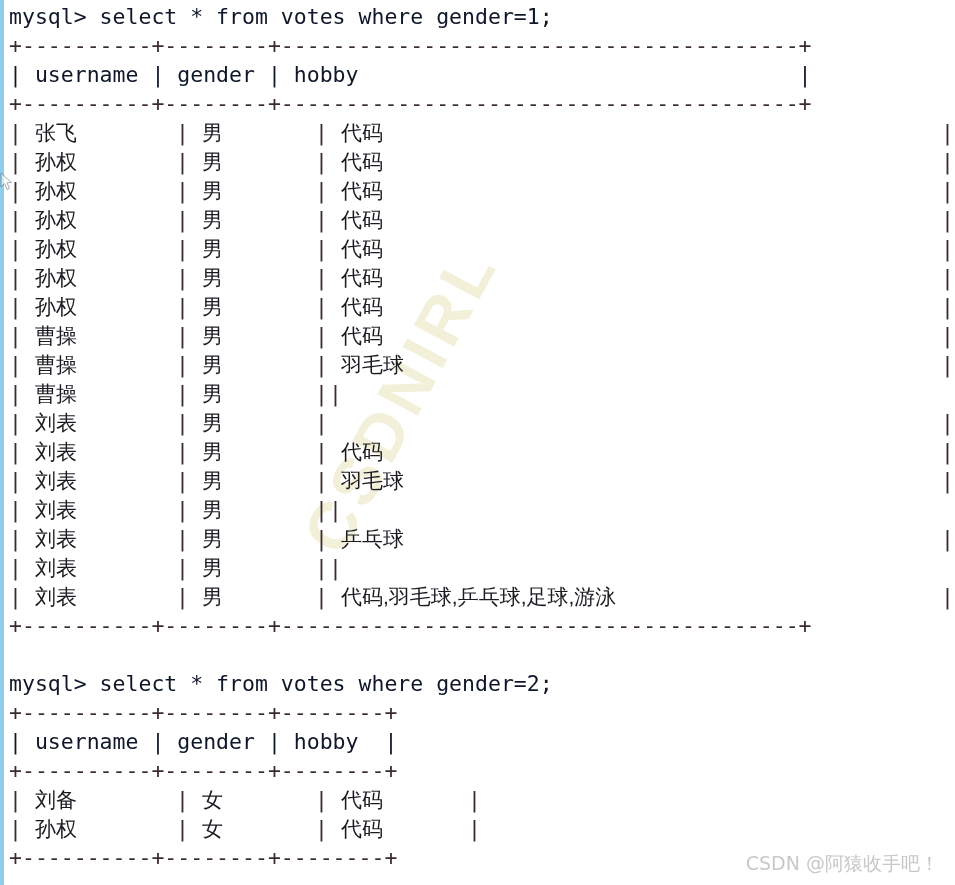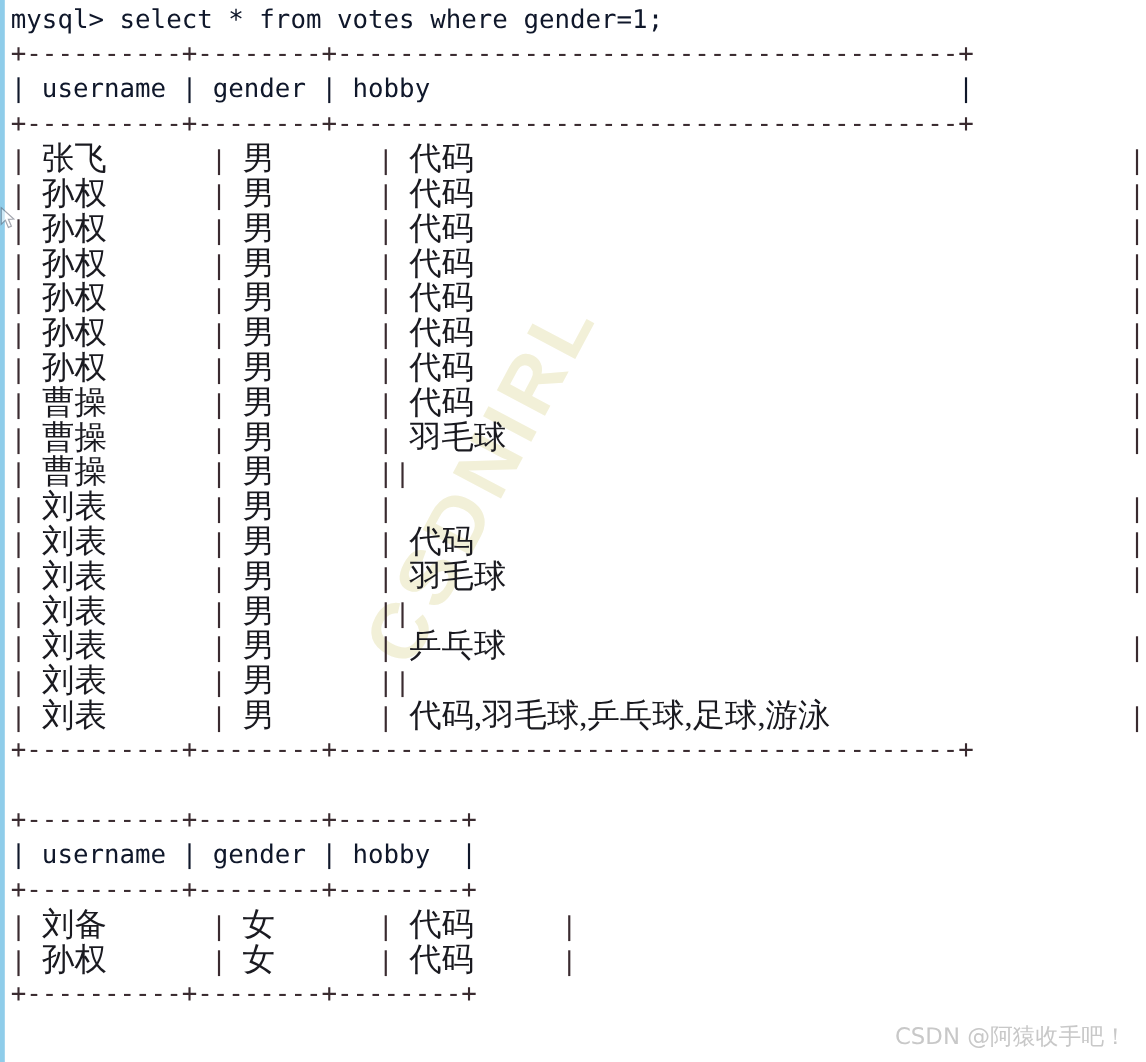--- a/index.html
+++ b/index.html
@@ -97,22 +97,22 @@
     color: #15151a;
     white-space: pre;
   }
   .pipe {
     color: #3a2b30;
     width: 14px;
     flex: 0 0 14px;
     text-align: left;
   }
   .cell {
-    font-family: Liberation Serif, serif;
-    font-size: 27px;
+    font-family: Liberation Sans, sans-serif;
+    font-size: 21px;
     color: #1a1a20;
     overflow: hidden;
     white-space: nowrap;
   }
   .cell.pad {
     padding-left: 12px;
   }
 
   
   .t1 .c-user   { flex: 0 0 141px; }
@@ -300,20 +300,21 @@
       <span class="cell pad c-gender">男</span>
       <span class="pipe">|</span>
       <span class="cell pad c-hobby">代码,羽毛球,乒乓球,足球,游泳</span>
       <span class="pipe">|</span>
     </div>
 
     <div class="line rule">+----------+--------+----------------------------------------+</div>
 
     <div class="line blank"></div>
 
+    <div class="line">mysql&gt; select * from votes where gender=2;</div>
     <div class="line rule">+----------+--------+--------+</div>
     <div class="line">| username | gender | hobby  |</div>
     <div class="line rule">+----------+--------+--------+</div>
 
     <div class="row t2">
       <span class="pipe">|</span>
       <span class="cell pad c-user">刘备</span>
       <span class="pipe">|</span>
       <span class="cell pad c-gender">女</span>
       <span class="pipe">|</span>

